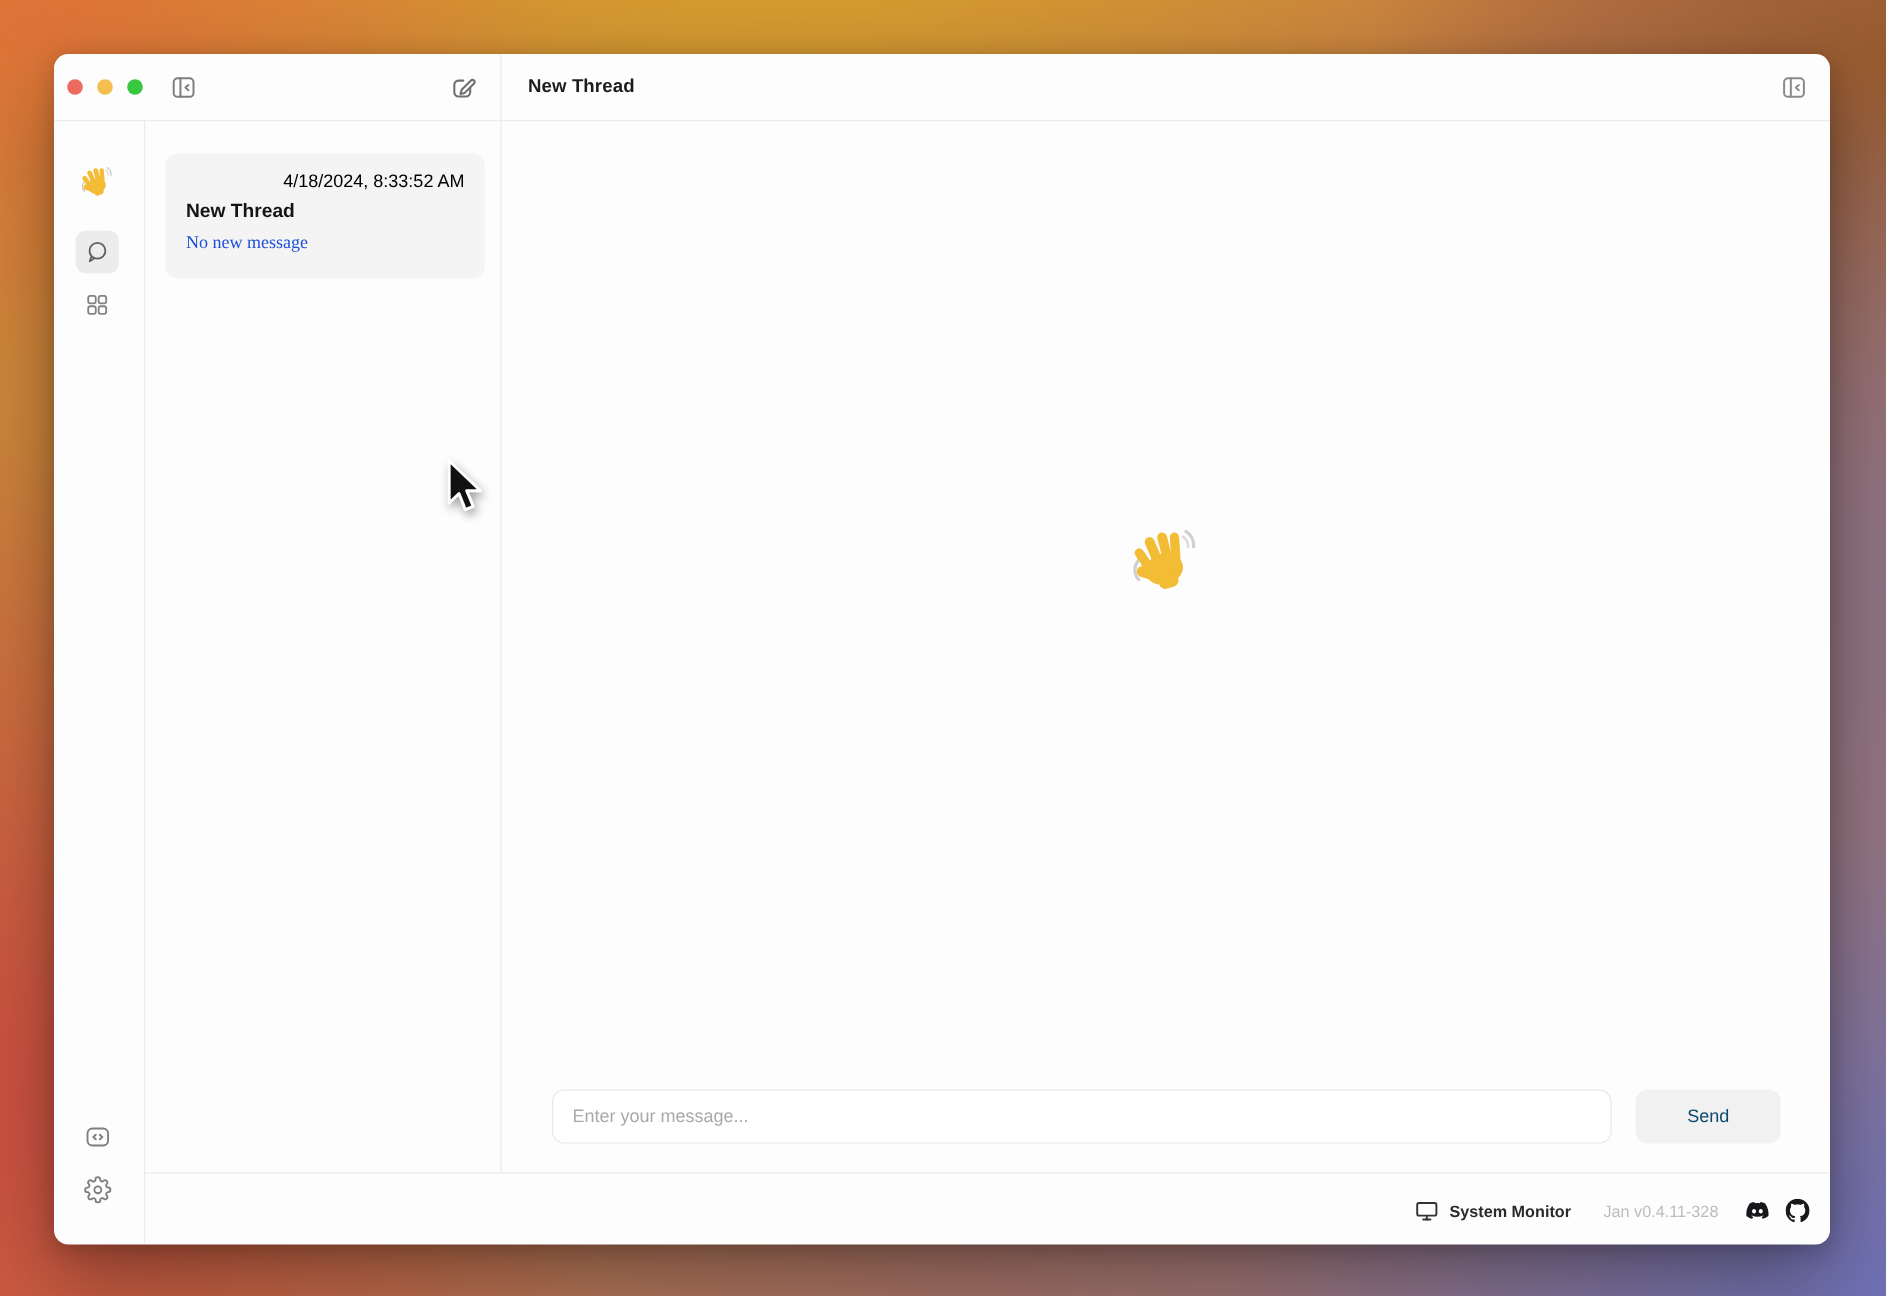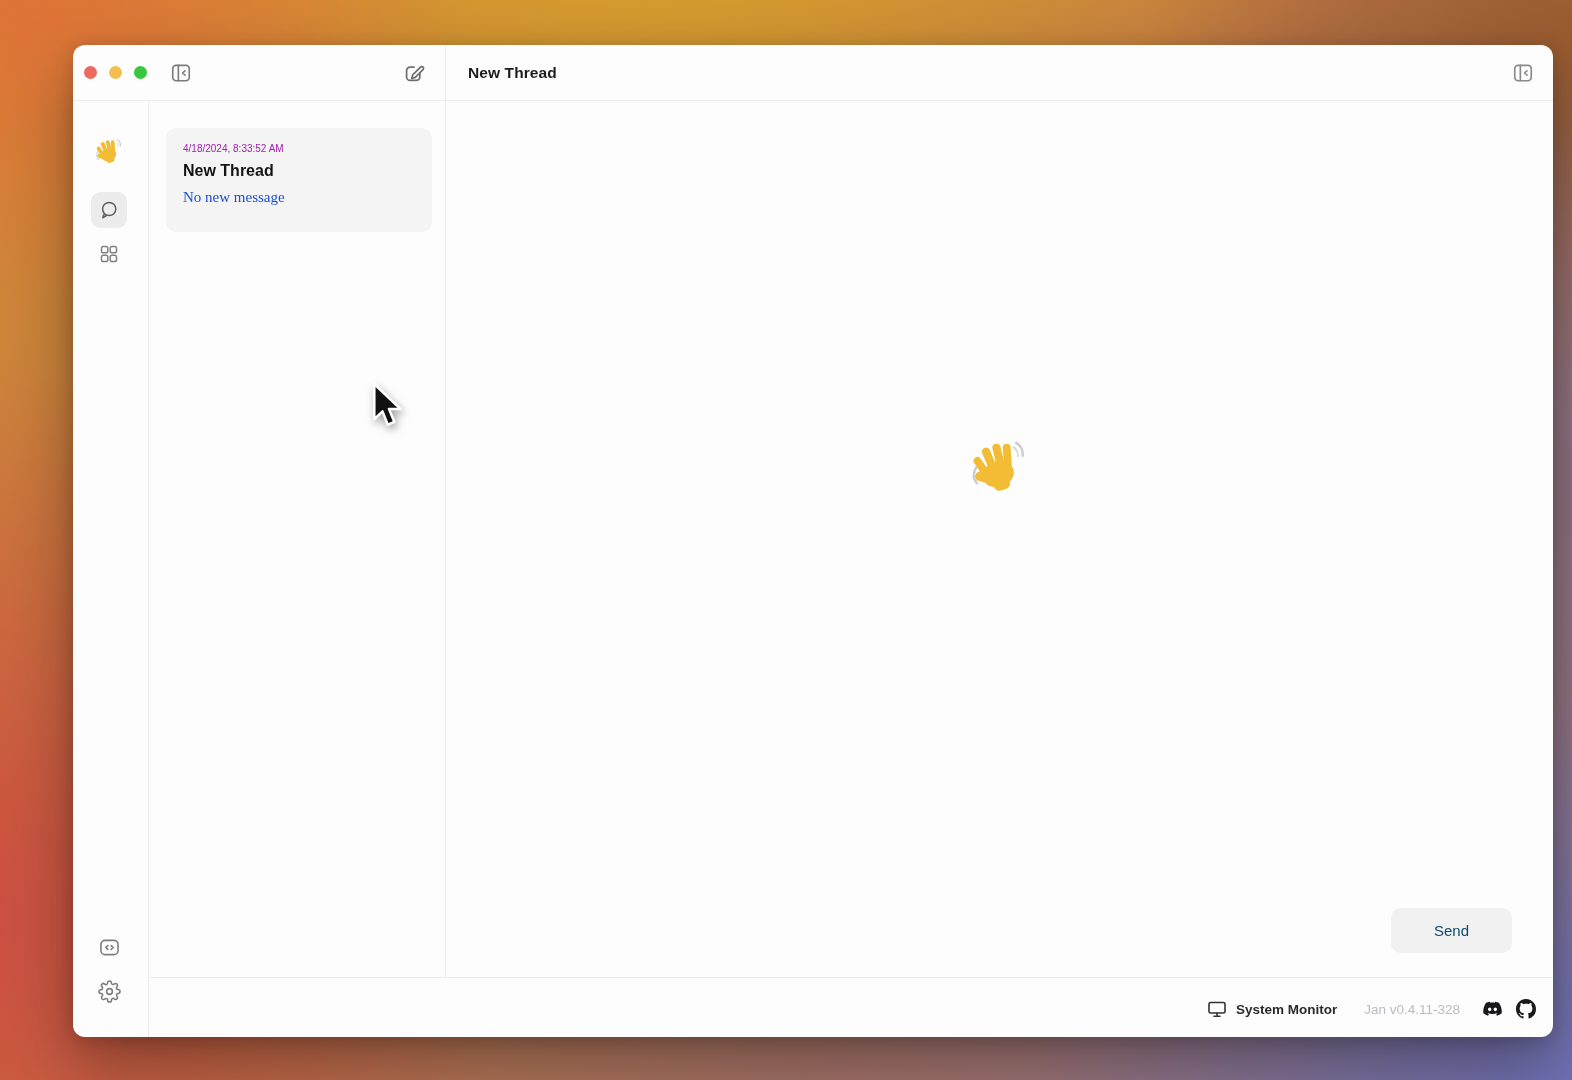--- a/index.html
+++ b/index.html
@@ -16,21 +16,20 @@
       radial-gradient(800px 500px at 2% 2%, #df7338 0%, rgba(223,115,56,0) 55%),
       radial-gradient(1100px 520px at 42% -6%, #d6a22b 0%, rgba(214,162,43,0) 62%),
       linear-gradient(135deg, #d28a36 0%, #c47a45 45%, #a97468 70%, #8f7b96 100%);
   }
 
   .window{
     position:absolute; left:45px; top:45px; width:1480px; height:992px;
     background:#fdfdfd; border-radius:12px;
     box-shadow:0 30px 70px rgba(0,0,0,.35), 0 4px 18px rgba(0,0,0,.18);
     overflow:hidden;
-    margin-left:28px;
   }
 
   
   .div{ position:absolute; background:#ececec; }
   .div-header{ left:0; top:55px; width:100%; height:1px; }
   .div-main-v{ left:372px; top:0; width:1px; height:932px; }
   .div-rail-v{ left:75px; top:55px; width:1px; height:937px; }
   .div-status{ left:75px; top:932px; width:1405px; height:1px; }
 
   
@@ -53,21 +52,21 @@
              border-radius:9px; display:flex; align-items:center; justify-content:center; cursor:pointer; }
   .rail-btn.active{ background:#ececec; }
   .btn-threads{ top:147px; }
   .btn-hub{ top:191px; }
   .btn-api{ top:884px; }
   .btn-settings{ top:928px; }
 
   
   .thread-card{ position:absolute; left:93px; top:83px; width:266px; height:104px;
                 background:#f4f4f4; border-radius:10px; padding:15px 17px; cursor:pointer; }
-  .t-date{ font-size:10px; color:#a21caf; }
+  .t-date{ font-size:15px; color:#000000;text-align:right; }
   .t-title{ font-size:16px; font-weight:700; color:#141414; margin-top:8px; }
   .t-sub{ font-size:15px; color:#1d4ed8; margin-top:9px;font-family:Liberation Serif, serif; }
 
   
   .greet-wave{ position:absolute; left:895px; top:390px; width:62px; height:62px; }
   .greet-text{ position:absolute; left:372px; width:1108px; top:486px; text-align:center;
                font-size:19px; font-weight:500; color:#1d1d1d; }
 
   
   .msg-input{ position:absolute; left:415px; top:863px; width:883px; height:45px;
@@ -204,20 +203,21 @@
     <div class="thread-card">
       <div class="t-date">4/18/2024, 8:33:52 AM</div>
       <div class="t-title">New Thread</div>
       <div class="t-sub">No new message</div>
     </div>
 
     <svg class="greet-wave">
         <use href="#wave-hand"></use>
       </svg>
 
+    <input class="msg-input" type="text" placeholder="Enter your message..." style="">
     <button class="send-btn">Send</button>
 
     <div class="div div-main-v"></div>
     <div class="div div-header"></div>
     <div class="div div-rail-v"></div>
     <div class="div div-status"></div>
 
     <div class="statusbar">
       <div class="sys-group">
         <span>

